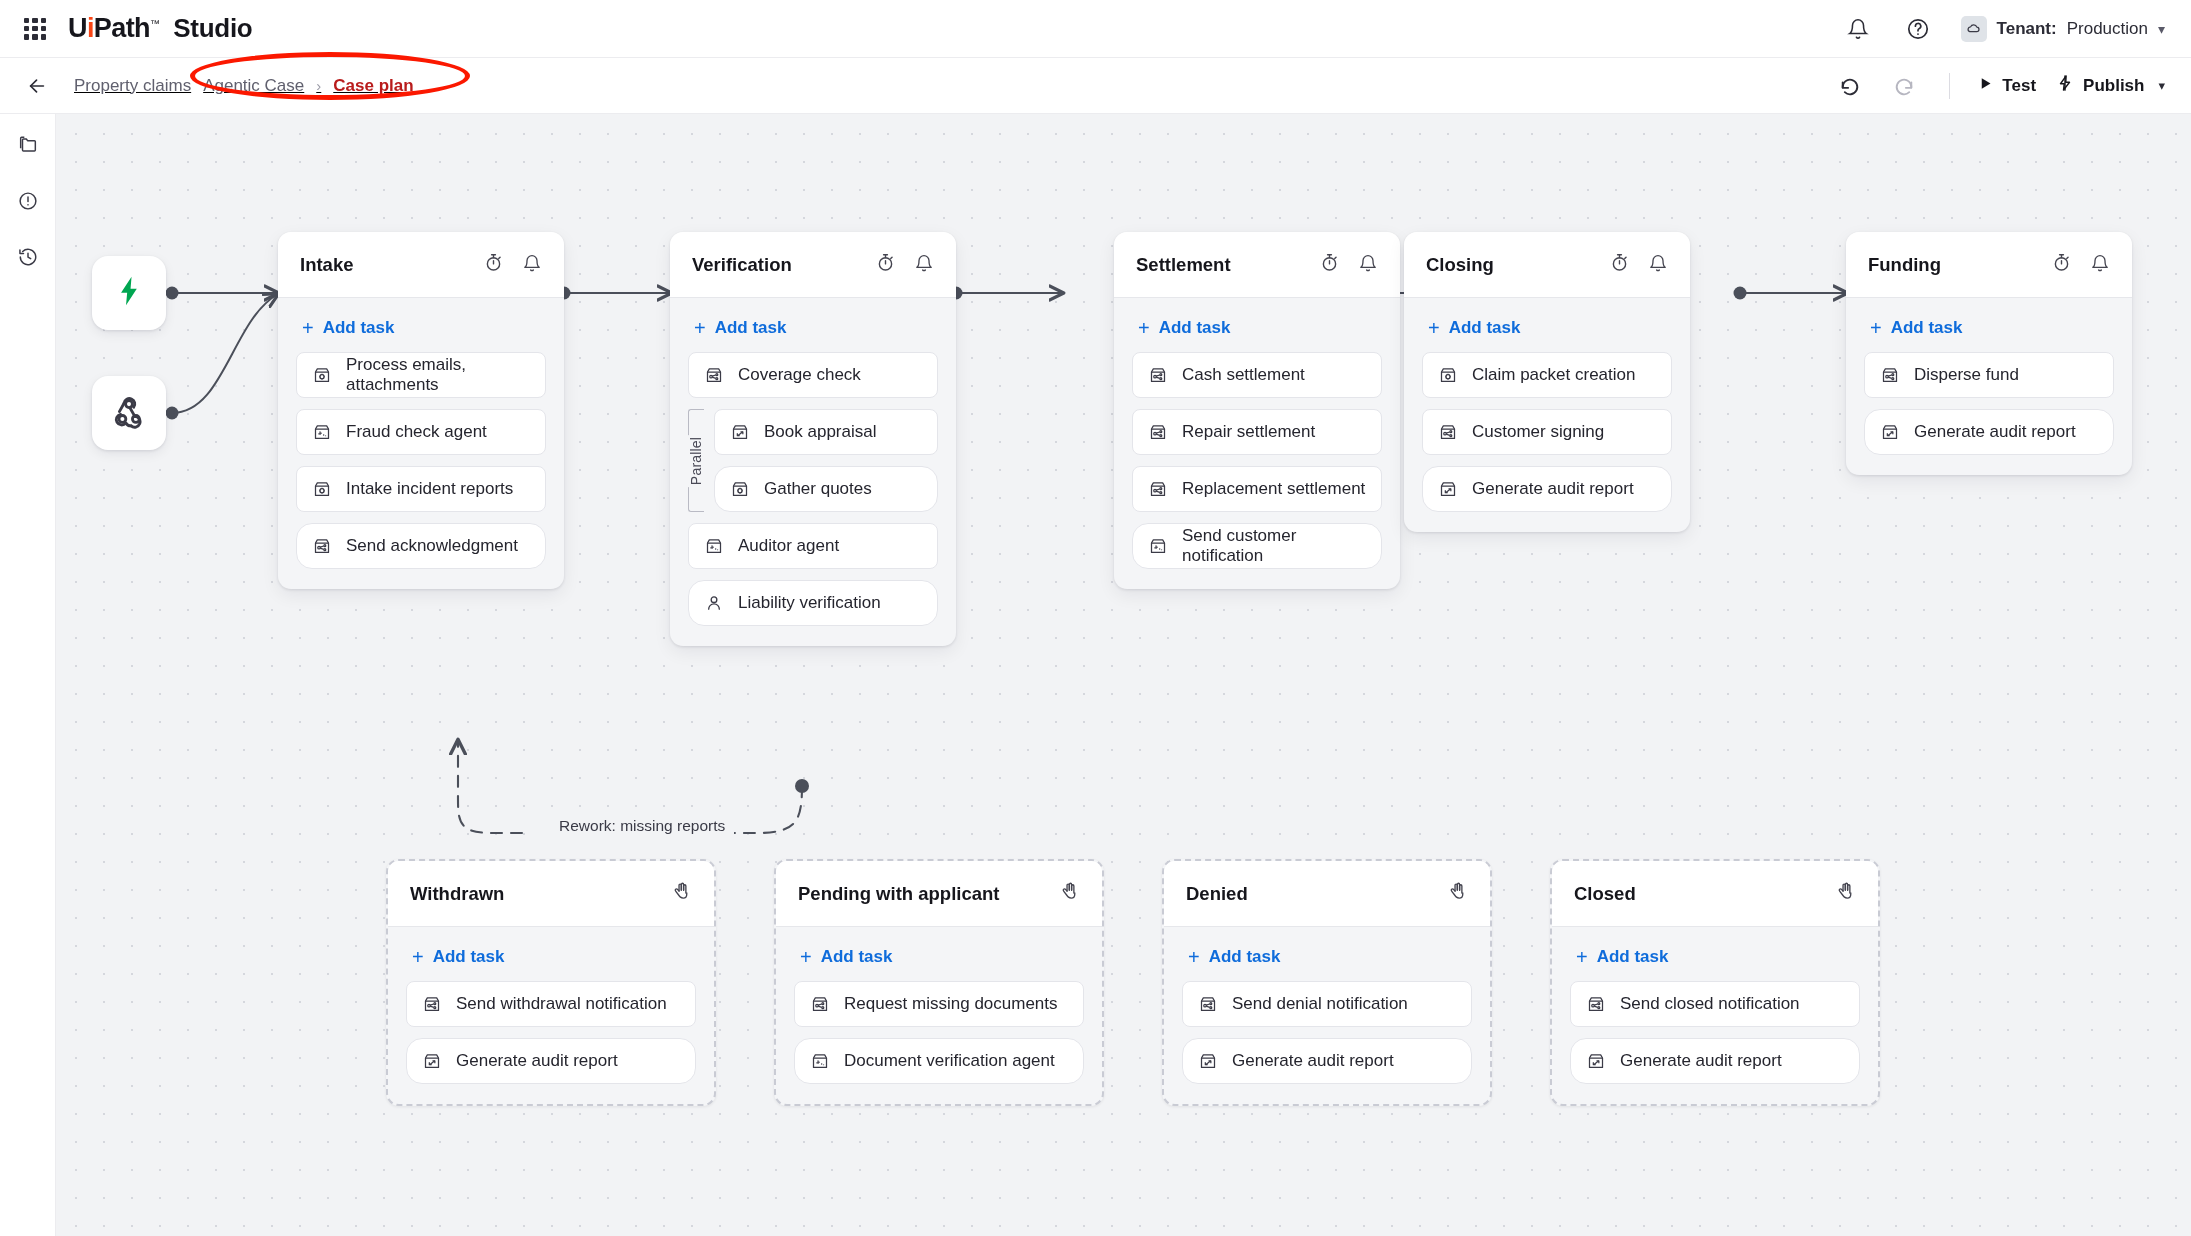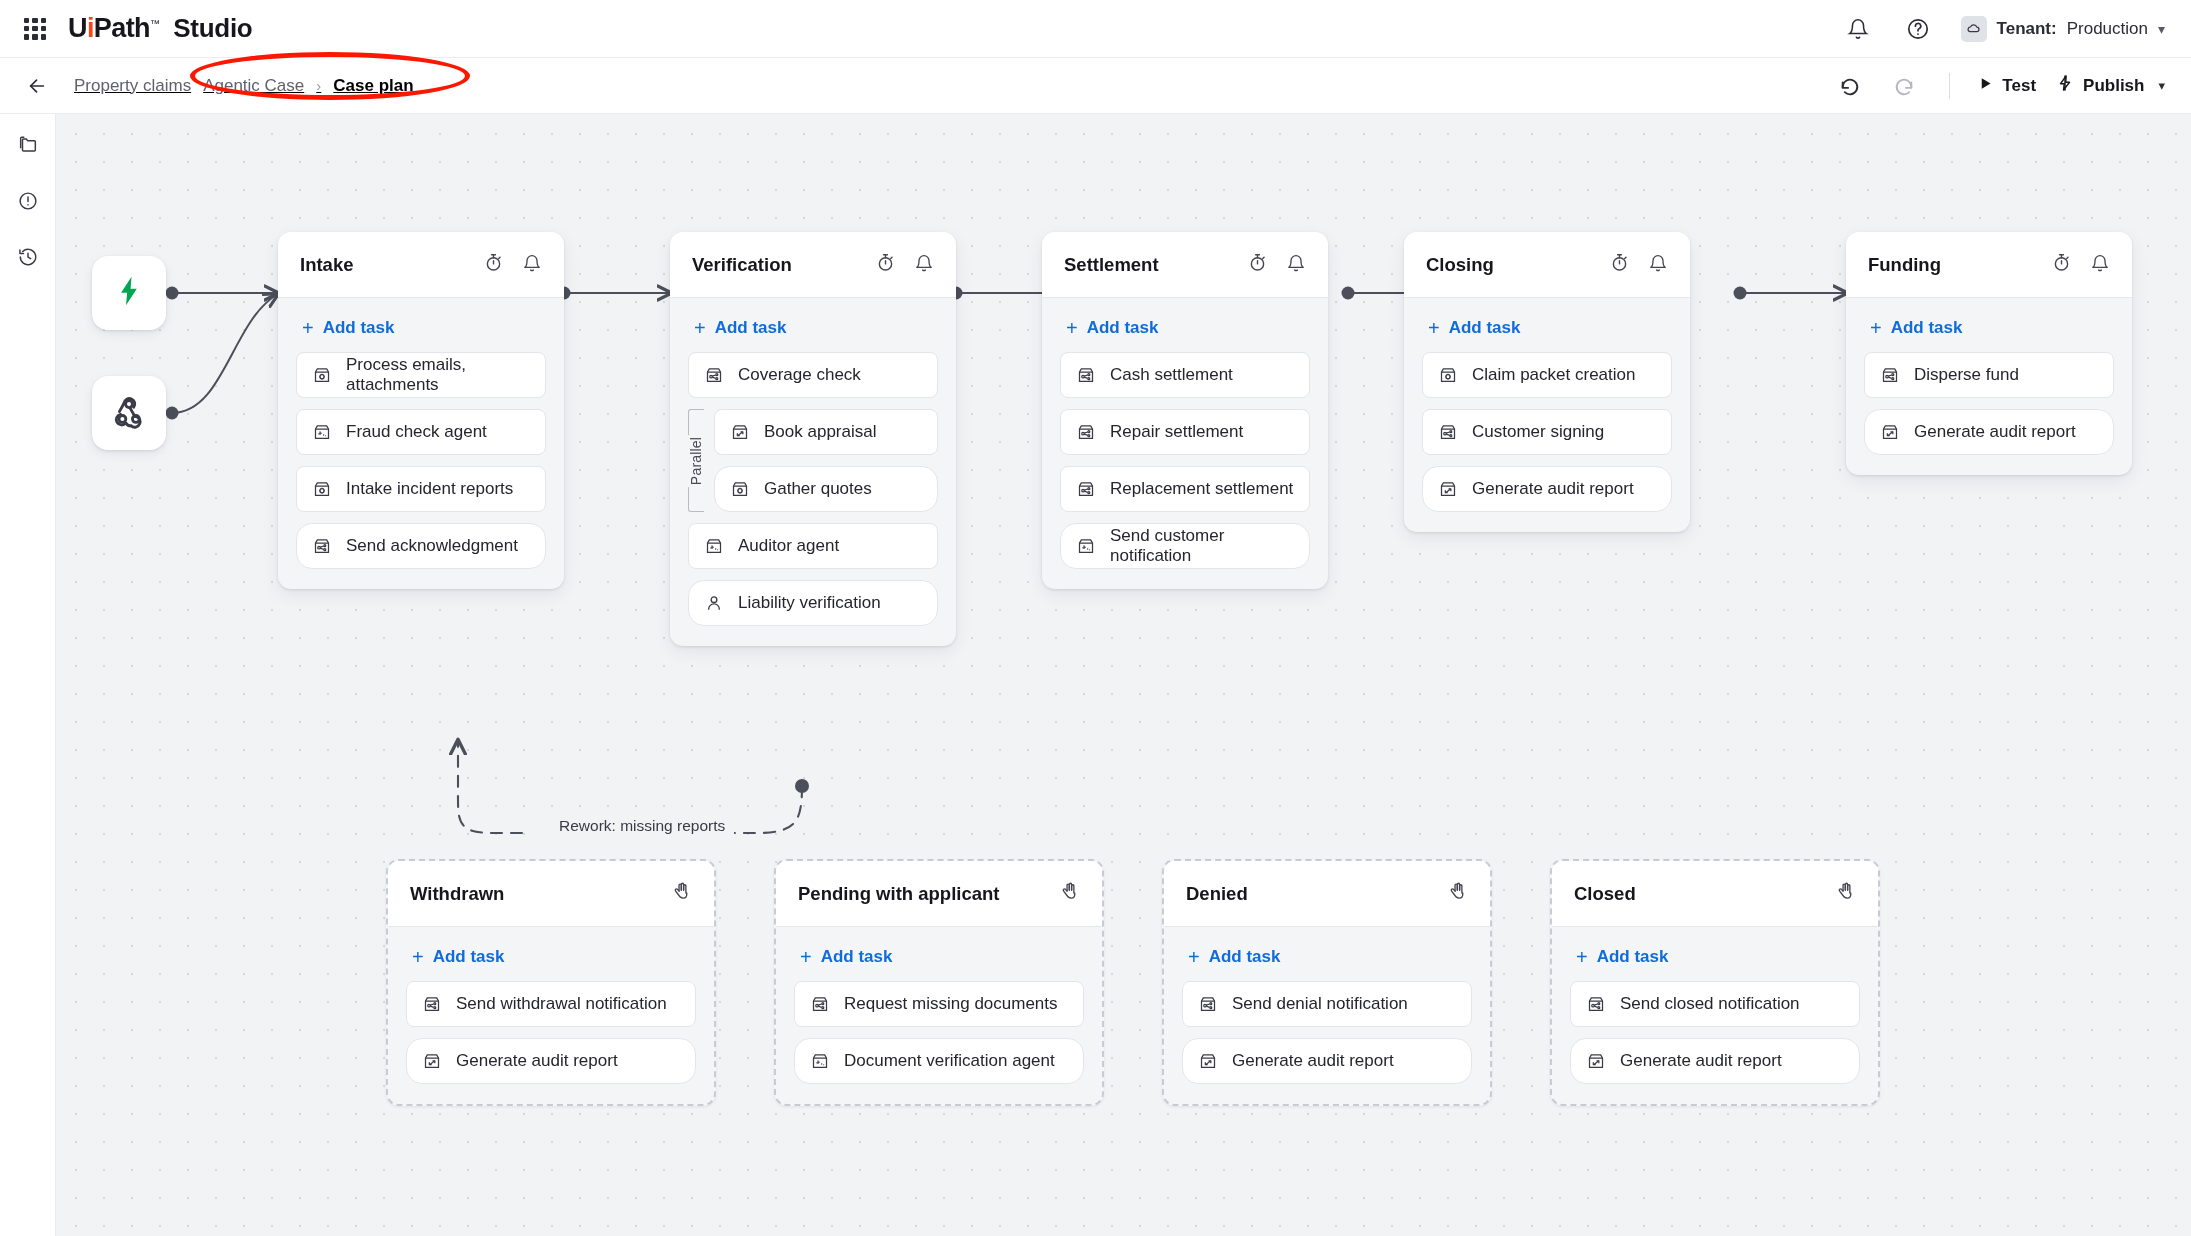--- a/index.html
+++ b/index.html
@@ -47,21 +47,21 @@
     background: #ffffff;
     display: flex; align-items: center;
     border-bottom: 1px solid #ececef;
   }
   .backarrow { margin-left: 22px; width: 30px; height: 30px; display: flex;
     align-items: center; justify-content: center; cursor: pointer; color: #2c2c36; }
   .crumbs { margin-left: 22px; display: flex; align-items: center; gap: 12px;
     font-size: 17px; text-decoration: underline; }
   .crumb-muted { color: #60606e; cursor: pointer; }
   .crumb-sep { color: #9a9aa6; font-size: 15px; }
-  .crumb-cur { color: #000000; font-weight: 700; cursor: pointer; }
+  .crumb-cur { color: #b91c1c; font-weight: 700; cursor: pointer; }
   .crumbbar-right { margin-left: auto; display: flex; align-items: center; gap: 20px;
     margin-right: 26px; }
   .undo, .redo { width: 34px; height: 34px; display: flex; align-items: center;
     justify-content: center; cursor: pointer; }
   .undo { color: #2c2c36; } .redo { color: #b6b6c0; }
   .vdiv { width: 1px; height: 26px; background: #dcdce2; margin: 0 8px; }
   .tbtn { display: flex; align-items: center; gap: 9px; font-size: 17px;
     font-weight: 700; color: #16161c; cursor: pointer; }
   .pubcaret { font-size: 13px; color: #2c2c36; cursor: pointer; margin-left: -6px; }
 
@@ -499,21 +499,21 @@
           <span class="tico">
             <svg width="20" height="20" viewBox="0 0 24 24" fill="none" stroke="currentColor" stroke-width="1.6" stroke-linecap="round" stroke-linejoin="round">
               <circle cx="12" cy="8" r="3.4"></circle>
               <path d="M5.6 19.4a6.4 6.4 0 0 1 12.8 0"></path>
             </svg>
           </span>
           <span>Liability verification</span>
         </div>
       </div>
     </div>
-  <div class="card" id="card-2" style="left:986px; top:118px; width:286px;">
+  <div class="card" id="card-2" style="left:1058px; top:118px; width:286px;">
       <div class="card-head">
         <span class="card-title">Settlement</span>
         <span class="head-icons">
           <span><svg width="21" height="21" viewBox="0 0 24 24" fill="none" stroke="currentColor" stroke-width="1.6" stroke-linecap="round" stroke-linejoin="round">
               <circle cx="12" cy="13.6" r="7"></circle>
               <path d="M12 10v3.6"></path>
               <path d="M9.8 3.2h4.4"></path>
               <path d="M12 3.2v3.4"></path>
               <path d="M18 7.4l1.5-1.5"></path>
             </svg></span>

